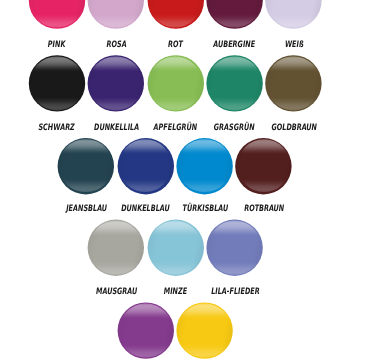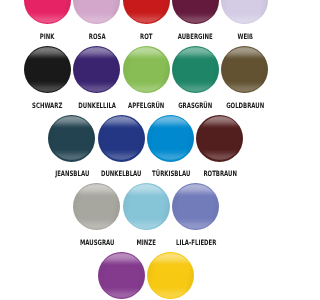--- a/index.html
+++ b/index.html
@@ -1,19 +1,19 @@
 <!DOCTYPE html>
 <html><head>
 <meta charset="utf-8">
 <title>Farbkarte</title>
 <style>
   html,body{margin:0;padding:0;}
   body{width:300px;height:300px;background:#ffffff;overflow:hidden;
        font-family:"DejaVu Sans Condensed","DejaVu Sans",sans-serif;}
-  #sheet{position:relative;width:300px;height:300px;background:#fff;overflow:hidden;}
+  #sheet{position:relative;width:300px;height:300px;background:#fff;overflow:hidden;font-style:italic;}
 
   .swatch{position:absolute;width:47px;height:47px;border-radius:50%;}
   .lay{position:absolute;inset:0;border-radius:50%;pointer-events:none;}
   .lay.sheen{left:1.2px;top:1.2px;right:1.2px;bottom:1.2px;
     background:linear-gradient(to bottom,
        rgba(255,255,255,0.30) 0%,
        rgba(255,255,255,0.43) 4%,
        rgba(255,255,255,0.40) 8%,
        rgba(255,255,255,0.35) 12%,
        rgba(255,255,255,0.26) 16%,

